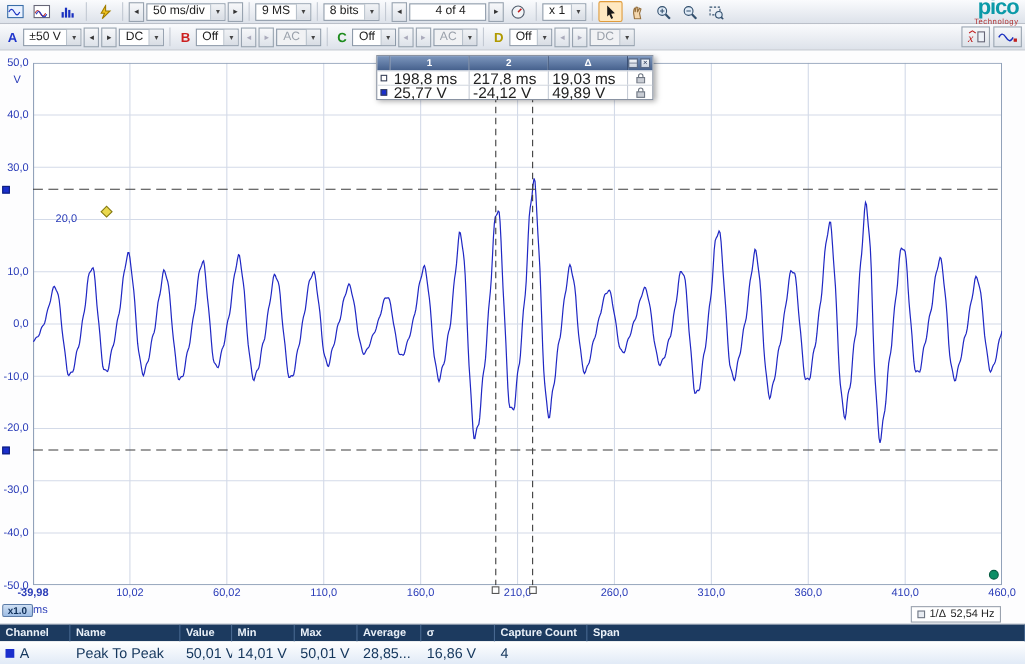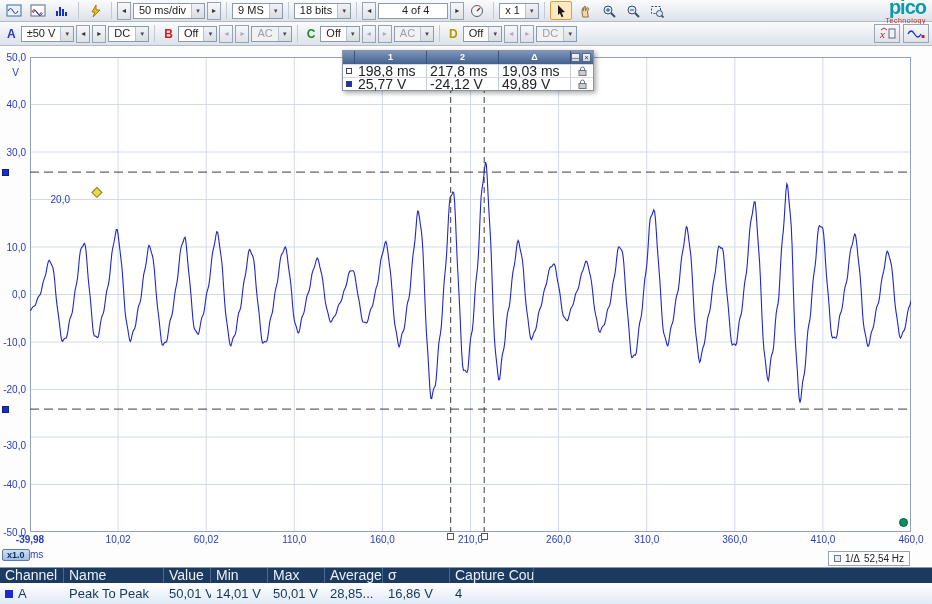--- a/index.html
+++ b/index.html
@@ -74,22 +74,22 @@
   .freq-legend { position:absolute; left:828px; top:505px; height:15px; display:flex;
                  align-items:center; gap:4px; background:#fff; border:1px solid #9aa2ae;
                  padding:0 5px; font-size:10px; color:#222; }
   .freq-box { width:7px; height:7px; border:1px solid #707884; background:#e8ecf2; }
 
   
   .meas { position:absolute; left:0; top:567px; width:932px; height:37px; border-top:1px solid #8a97a8; }
   .mt-header, .mt-row { display:grid;
       grid-template-columns:64px 100px 47px 57px 57px 58px 67px 84px 1fr; }
   .mt-header { height:15px; background:#1c3a5f; }
-  .mt-h { font-size:14px; color:#e9f0f8; line-height:15px; padding-left:5px;
-          border-right:1px solid #486890; white-space:nowrap; overflow:hidden; }
+  .mt-h { font-size:10px; color:#e9f0f8; line-height:15px; padding-left:5px;
+          border-right:1px solid #486890; white-space:nowrap; overflow:hidden;font-weight:bold; }
   .mt-row { height:22px; background:linear-gradient(#ffffff,#dfe9f6); }
   .mt-c { font-size:13px; color:#14365c; line-height:21px; padding-left:5px; white-space:nowrap;
           overflow:hidden; }
   .chip { display:inline-block; width:8px; height:8px; background:#1a2ecc; margin-right:5px; }
 </style>
 </head>
 <body>
 
 <div class="app">
 
@@ -131,21 +131,21 @@
     <button class="spin">▸</button>
     <div class="sep"></div>
 
     <div class="dd">
       <span>9 MS</span>
       <span class="ddarr">▾</span>
     </div>
     <div class="sep"></div>
 
     <div class="dd">
-      <span>18 bits</span>
+      <span>8 bits</span>
       <span class="ddarr">▾</span>
     </div>
     <div class="sep"></div>
 
     <button class="spin">◂</button>
     <div class="dd" style="min-width:70px;justify-content:center;">
       <span>4 of 4</span>
     </div>
     <button class="spin">▸</button>
     <button class="tbtn">
@@ -380,20 +380,21 @@
   <div class="meas">
     <div class="mt-header" id="meas-header">
         <div class="mt-h">Channel</div>
         <div class="mt-h">Name</div>
         <div class="mt-h">Value</div>
         <div class="mt-h">Min</div>
         <div class="mt-h">Max</div>
         <div class="mt-h">Average</div>
         <div class="mt-h">σ</div>
         <div class="mt-h">Capture Count</div>
+        <div class="mt-h">Span</div>
       </div>
     <div class="mt-row" id="meas-row">
         <div class="mt-c"><span class="chip"></span>A</div>
         <div class="mt-c">Peak To Peak</div>
         <div class="mt-c">50,01 V</div>
         <div class="mt-c">14,01 V</div>
         <div class="mt-c">50,01 V</div>
         <div class="mt-c">28,85...</div>
         <div class="mt-c">16,86 V</div>
         <div class="mt-c">4</div>

